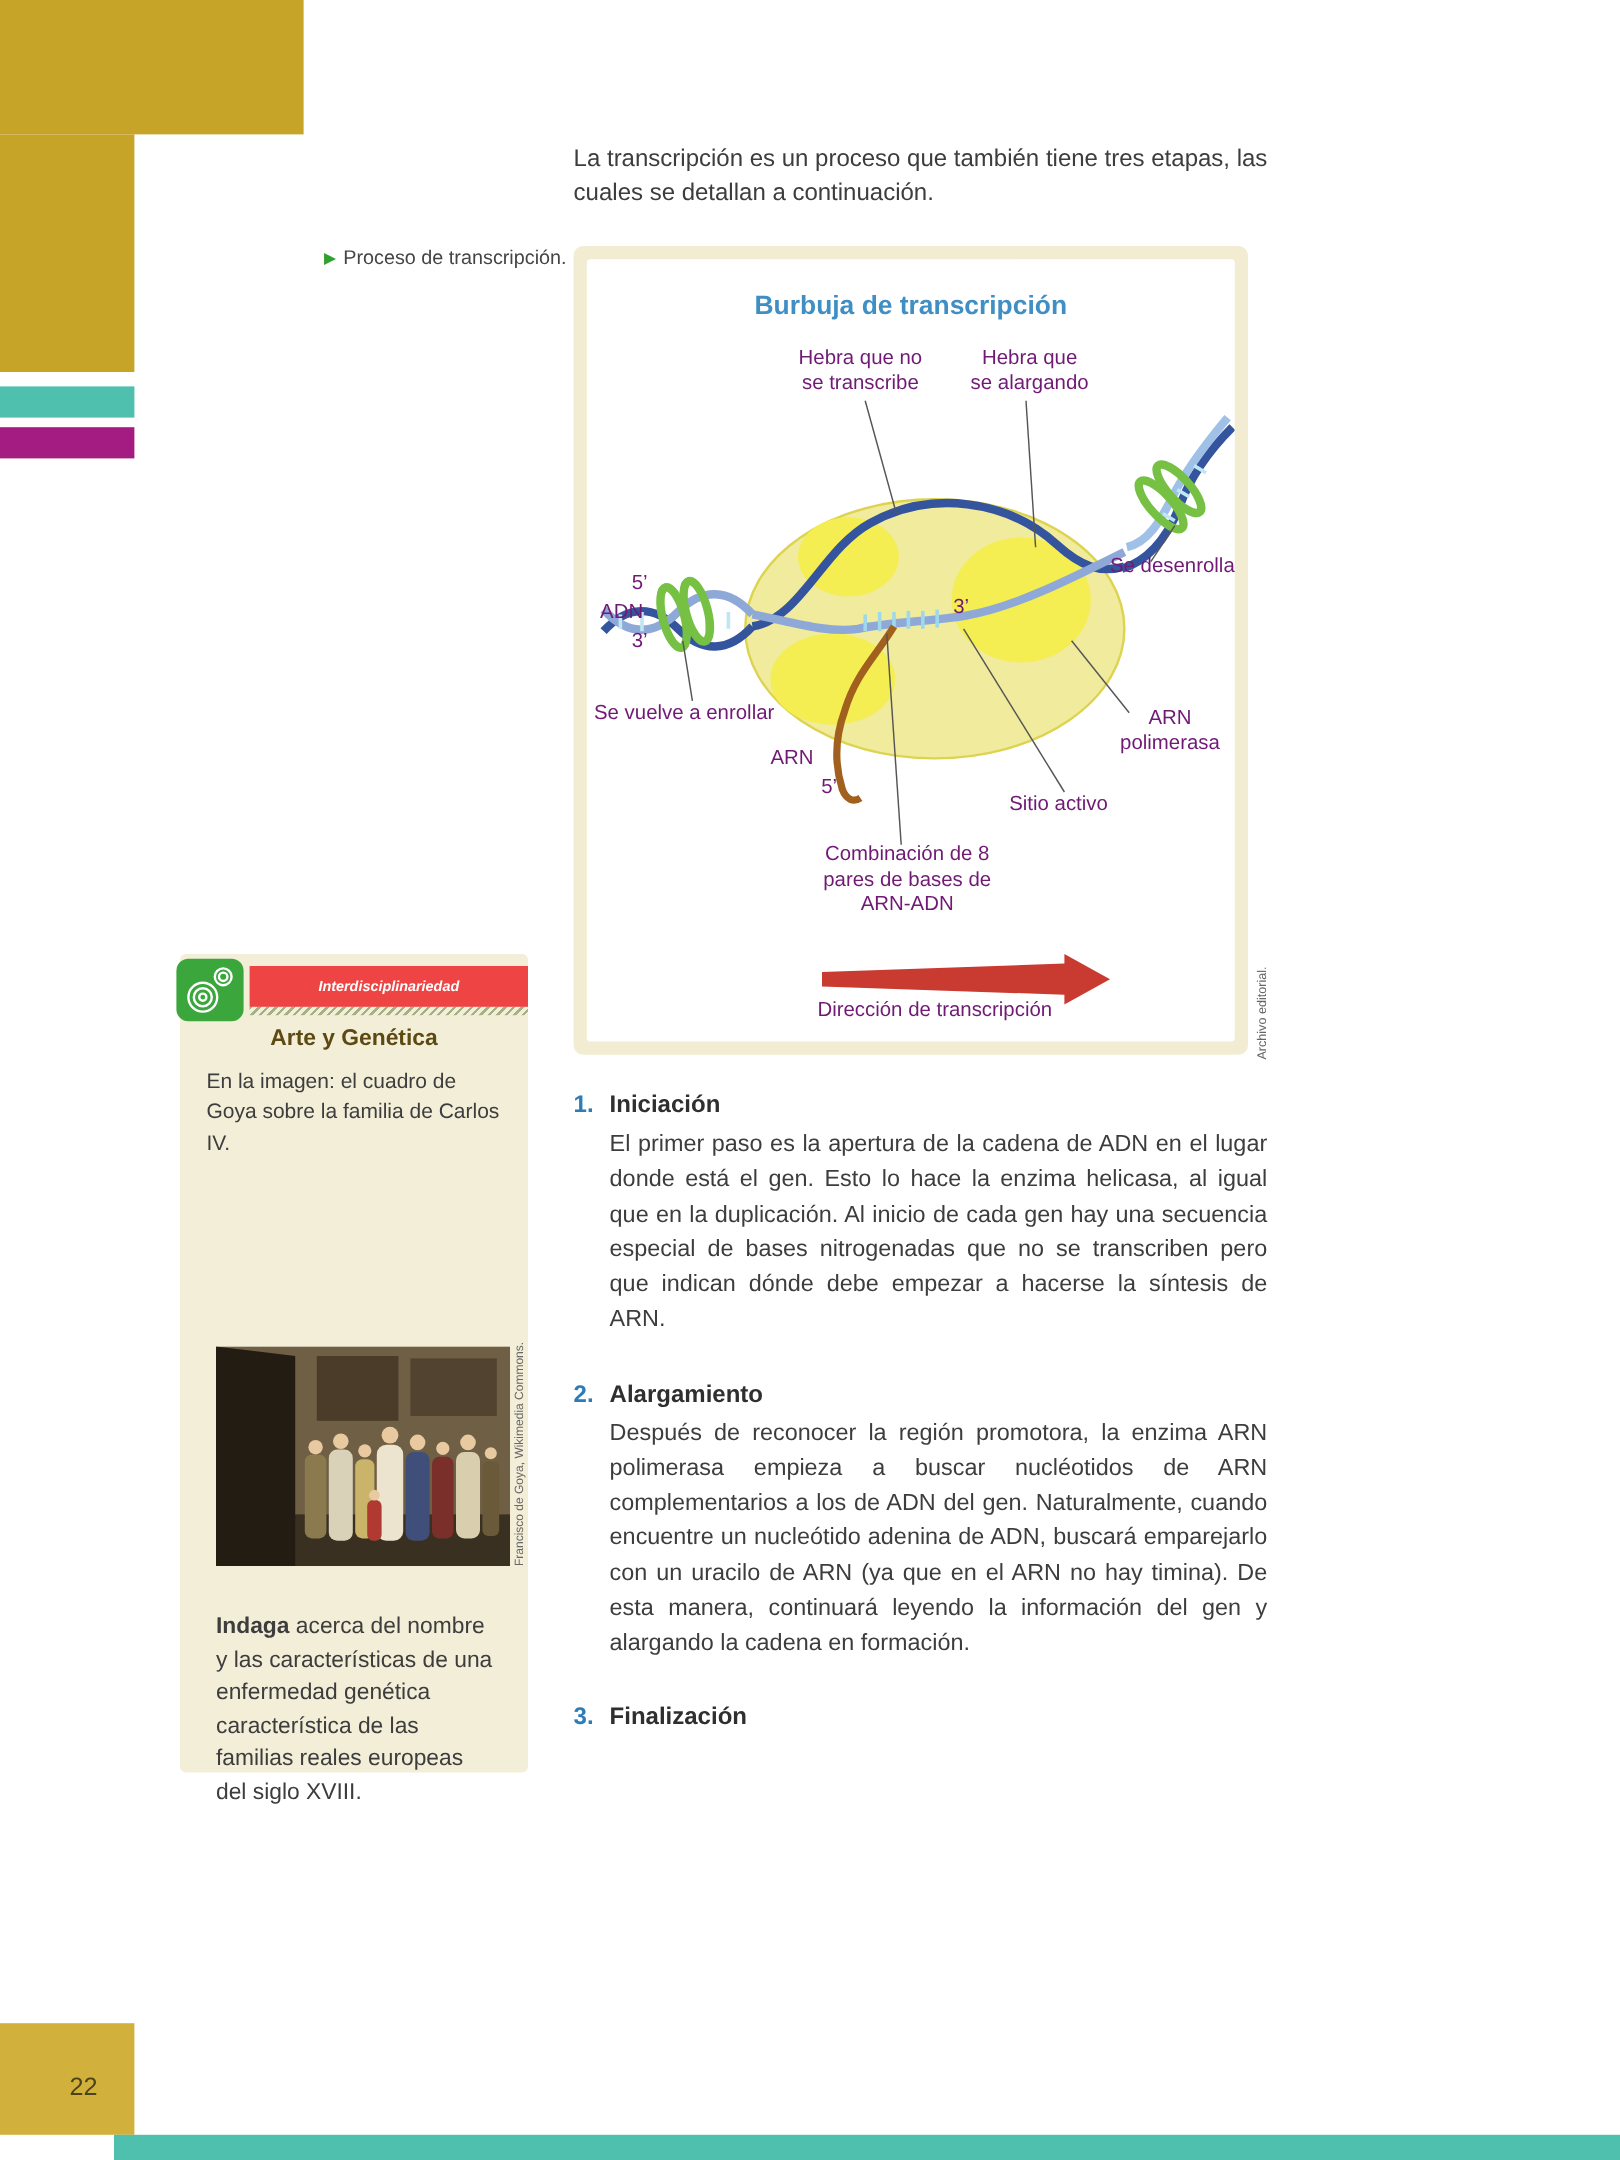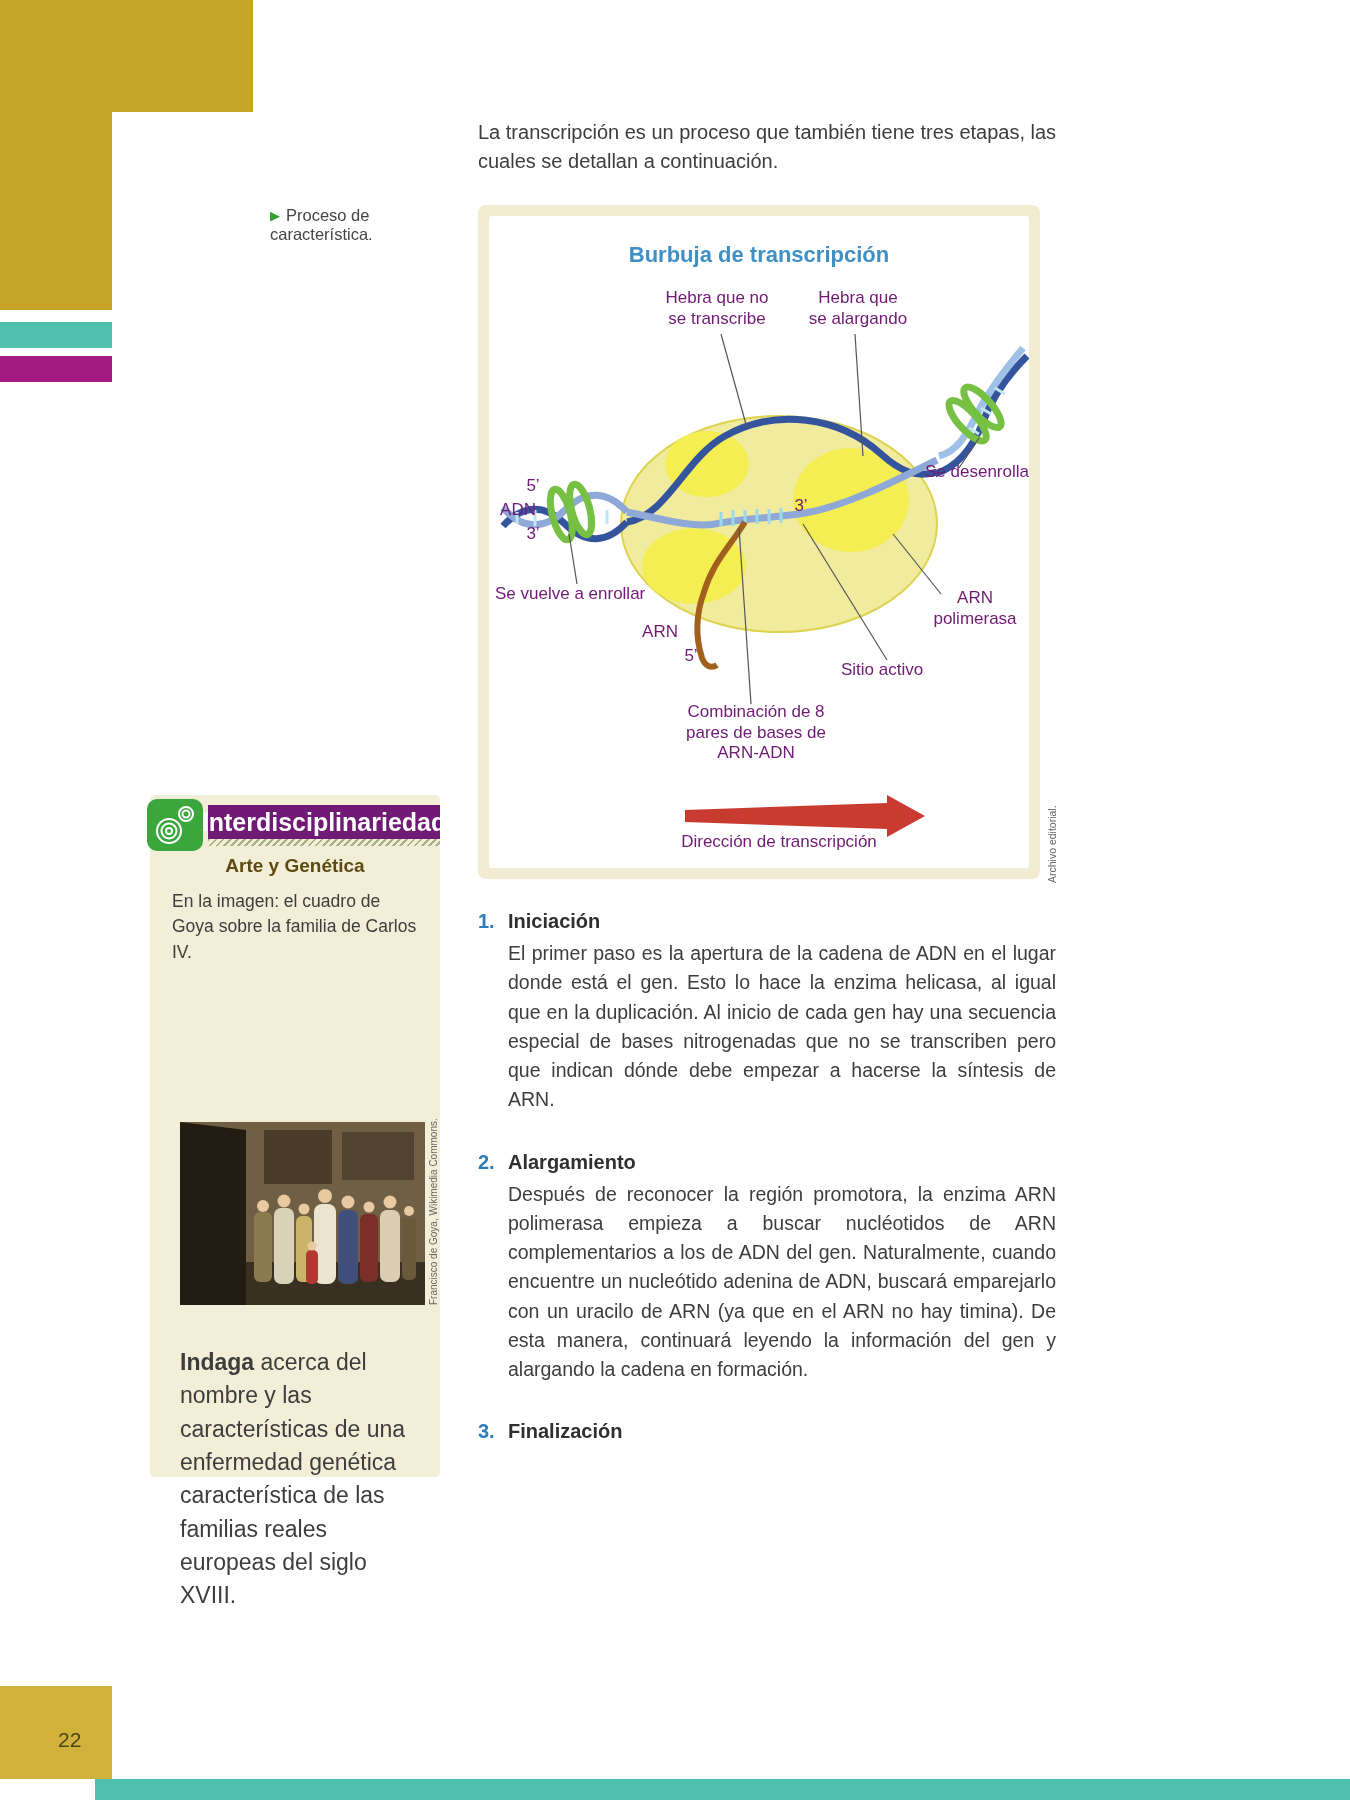--- a/index.html
+++ b/index.html
@@ -31,31 +31,31 @@
             color:#3f8fc5;font-weight:bold;font-size:22px;}
   .figsvg{position:absolute;left:0;top:0;width:100%;height:100%;}
   .flabel{position:absolute;font-size:17px;line-height:1.22;text-align:center;color:#701a75;}
   .fl-left{text-align:left;}
   .fig-credit{position:absolute;left:1046px;top:783px;height:100px;font-size:10.5px;color:#666;
               writing-mode:vertical-rl;transform:rotate(180deg);white-space:nowrap;}
 
   
   .sidebar{position:absolute;left:150px;top:795px;width:290px;height:682px;background:#f3eed8;border-radius:5px;}
   .sb-icon{position:absolute;left:-4px;top:3px;width:58px;height:54px;}
-  .sb-header{position:absolute;left:58px;top:10px;right:0;height:34px;background:#701a75;
-             color:#fff;font-weight:bold;font-size:25px;display:flex;align-items:center;justify-content:center;}
+  .sb-header{position:absolute;left:58px;top:10px;right:0;height:34px;background:#ef4444;
+             color:#fff;font-weight:bold;font-size:12px;display:flex;align-items:center;justify-content:center;font-style:italic;}
   .sb-hatch{position:absolute;left:58px;top:44px;right:0;height:7px;
             background:repeating-linear-gradient(135deg,rgba(70,100,30,.45) 0 2px,transparent 2px 5px);}
   .sb-title{margin:60px 0 0 0;text-align:center;font-weight:bold;font-size:19px;color:#5d4a12;}
   .sb-para{margin:12px 22px 0 22px;font-size:17.5px;line-height:1.45;}
   .sb-imgwrap{position:absolute;left:30px;top:327px;width:245px;height:183px;}
   .sb-imgwrap svg{display:block;width:100%;height:100%;}
   .sb-imgcredit{position:absolute;left:278px;top:327px;height:183px;font-size:10px;color:#666;
                 writing-mode:vertical-rl;transform:rotate(180deg);white-space:nowrap;}
-  .sb-task{position:absolute;left:30px;top:528px;width:232px;font-size:23px;line-height:1.45;}
+  .sb-task{position:absolute;left:30px;top:528px;width:232px;font-size:19px;line-height:1.45;}
   .sb-task b{color:#3d3d3d;}
 
   
   .steps{position:absolute;left:478px;top:910px;width:578px;}
   .step{margin-bottom:36px;}
   .step-head{font-size:20px;font-weight:bold;}
   .step-num{color:#2d7cb8;display:inline-block;width:30px;}
   .step-title{color:#2f2f2f;}
   .step-body{margin:6px 0 0 30px;font-size:19.5px;line-height:1.5;text-align:justify;}
 </style>
@@ -68,21 +68,21 @@
   <div class="deco gold-left"></div>
   <div class="deco teal-left"></div>
   <div class="deco magenta-left"></div>
   <div class="deco gold-bottom"></div>
   <div class="deco teal-bottom"></div>
   <div class="pagenum">22</div>
 
   <p class="intro">La transcripción es un proceso que también tiene tres etapas, las cuales se detallan a continuación.</p>
 
   <div class="caption">
-    <span class="tri">▶</span><span>Proceso de característica.</span>
+    <span class="tri">▶</span><span>Proceso de transcripción.</span>
   </div>
 
   <figure class="figbox">
     <div class="figinner">
 
       <svg class="figsvg" viewBox="0 0 540 652" aria-hidden="true">
 
         <g>
           <ellipse cx="290" cy="308" rx="158" ry="108" fill="#f0eb9d" stroke="#ddd34f" stroke-width="2"></ellipse>
           <ellipse cx="205" cy="350" rx="52" ry="38" fill="#f4ee52"></ellipse>

